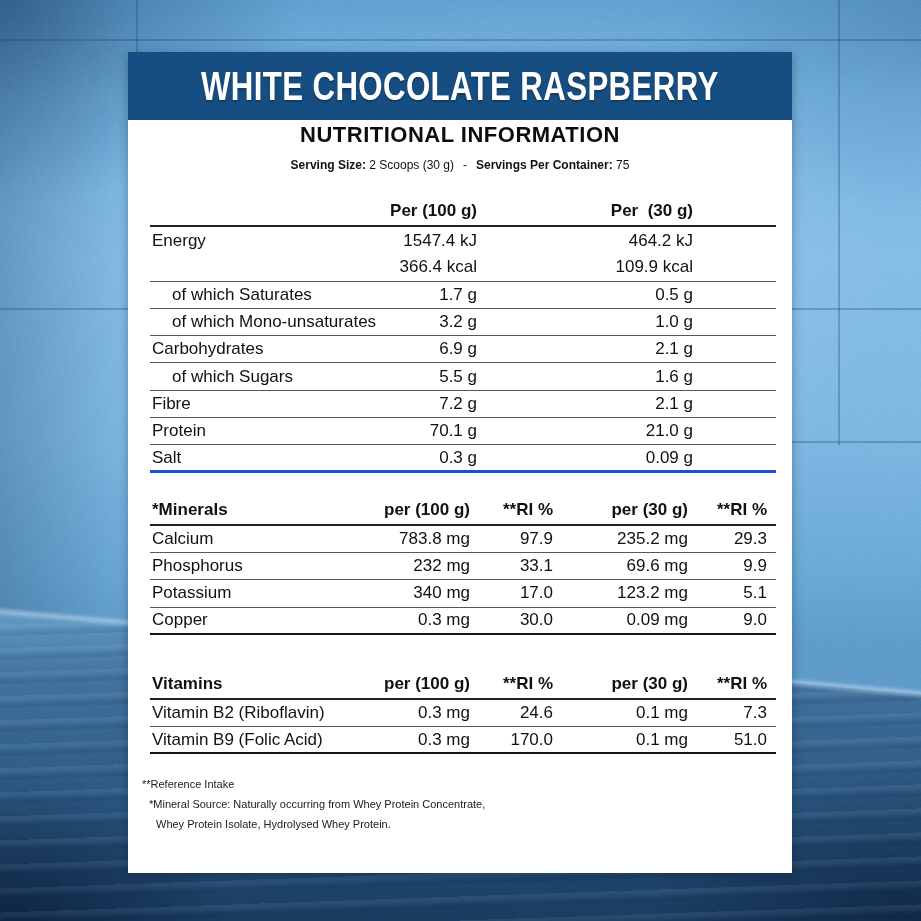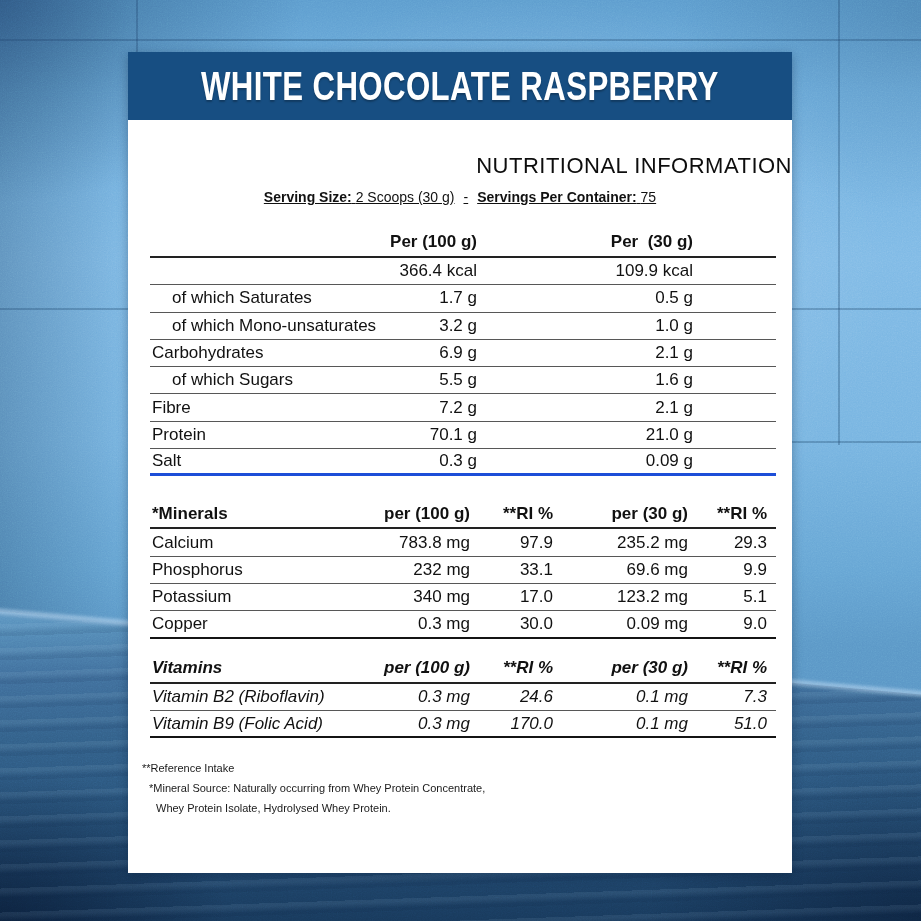--- a/index.html
+++ b/index.html
@@ -36,41 +36,41 @@
     background:linear-gradient(180deg, rgba(195,225,248,0) 0%, rgba(195,225,248,0.55) 45%, rgba(120,160,200,0.25) 100%);
     transform:rotate(5.1deg);filter:blur(1px);}
   .grain{position:absolute;inset:0;mix-blend-mode:overlay;opacity:.38;pointer-events:none;}
 
   
   .card{position:absolute;left:128px;top:52px;width:664px;height:821px;background:#ffffff;
         box-shadow:0 3px 10px rgba(8,28,58,0.35);}
   .banner{height:68px;background:#174e82;display:flex;align-items:center;justify-content:flex-start;}
   .banner .title{color:#ffffff;font-weight:bold;font-size:40px;letter-spacing:0.5px;
         transform:scaleX(0.78);white-space:nowrap;text-shadow:0 2px 2px rgba(0,0,0,0.25);}
-  .heading{margin-top:33px;text-align:right;font-weight:normal;font-size:22px;letter-spacing:0.5px;color:#0d0d0d;height:22px;}
-  .serving{margin-top:14px;text-align:center;font-size:14px;color:#111;height:22px;white-space:nowrap;text-decoration:underline;}
+  .heading{margin-top:2px;text-align:center;font-weight:bold;font-size:22px;letter-spacing:0.5px;color:#0d0d0d;height:22px;}
+  .serving{margin-top:14px;text-align:center;font-size:12px;color:#111;height:22px;white-space:nowrap;}
   .serving b{font-weight:bold;}
   .serving .sep{padding:0 9px;}
 
   .tables{margin-left:22px;width:626px;color:#111;}
   .trow{position:relative;height:27.3px;display:flex;align-items:center;
         border-bottom:1px solid #575757;font-size:17px;box-sizing:border-box;}
   .trow.noline{border-bottom:none;}
   .trow.thick{border-bottom:3px solid #1d4ed8;}
   .trow.thick2{border-bottom:2.5px solid #141414;}
   .trow.hdr{border-bottom:2px solid #222;font-weight:bold;}
   .mainHdr{height:30px;margin-top:17px;}
   .trow .lbl{padding-left:2px;white-space:nowrap;}
   .trow .lbl.indent{padding-left:22px;}
   .val{position:absolute;white-space:pre;text-align:right;}
   .v100{right:299px;}  .v30{right:83px;}          
   .m100{right:306px;}  .mri1{right:223px;}
   .m30{right:88px;}    .mri2{right:9px;}          
   .minerals{margin-top:24px;}
-  .vitamins{margin-top:16px;font-style:italic;}
+  .vitamins{margin-top:36px;}
   .secHdr{height:29px;}
 
   .footnotes{margin:20px 0 0 14px;font-size:11px;line-height:20px;color:#1a1a1a;}
   .footnotes .fn2{padding-left:7px;}
   .footnotes .fn3{padding-left:14px;}
 </style>
 </head>
 <body>
 
 <div class="scene">
@@ -101,20 +101,25 @@
 
   <div class="serving"><b>Serving Size:</b> <span>2 Scoops (30 g)</span><span class="sep">-</span><b>Servings Per Container:</b> <span>75</span></div>
 
   <div class="tables">
 
     <div>
       <div class="trow hdr mainHdr">
         <span class="val v100">Per (100 g)</span>
         <span class="val v30">Per  (30 g)</span>
       </div>
+      <div class="trow noline">
+        <span class="lbl">Energy</span>
+        <span class="val v100">1547.4 kJ</span>
+        <span class="val v30">464.2 kJ</span>
+      </div>
       <div class="trow">
         <span class="lbl"></span>
         <span class="val v100">366.4 kcal</span>
         <span class="val v30">109.9 kcal</span>
       </div>
       <div class="trow">
         <span class="lbl indent">of which Saturates</span>
         <span class="val v100">1.7 g</span>
         <span class="val v30">0.5 g</span>
       </div>

